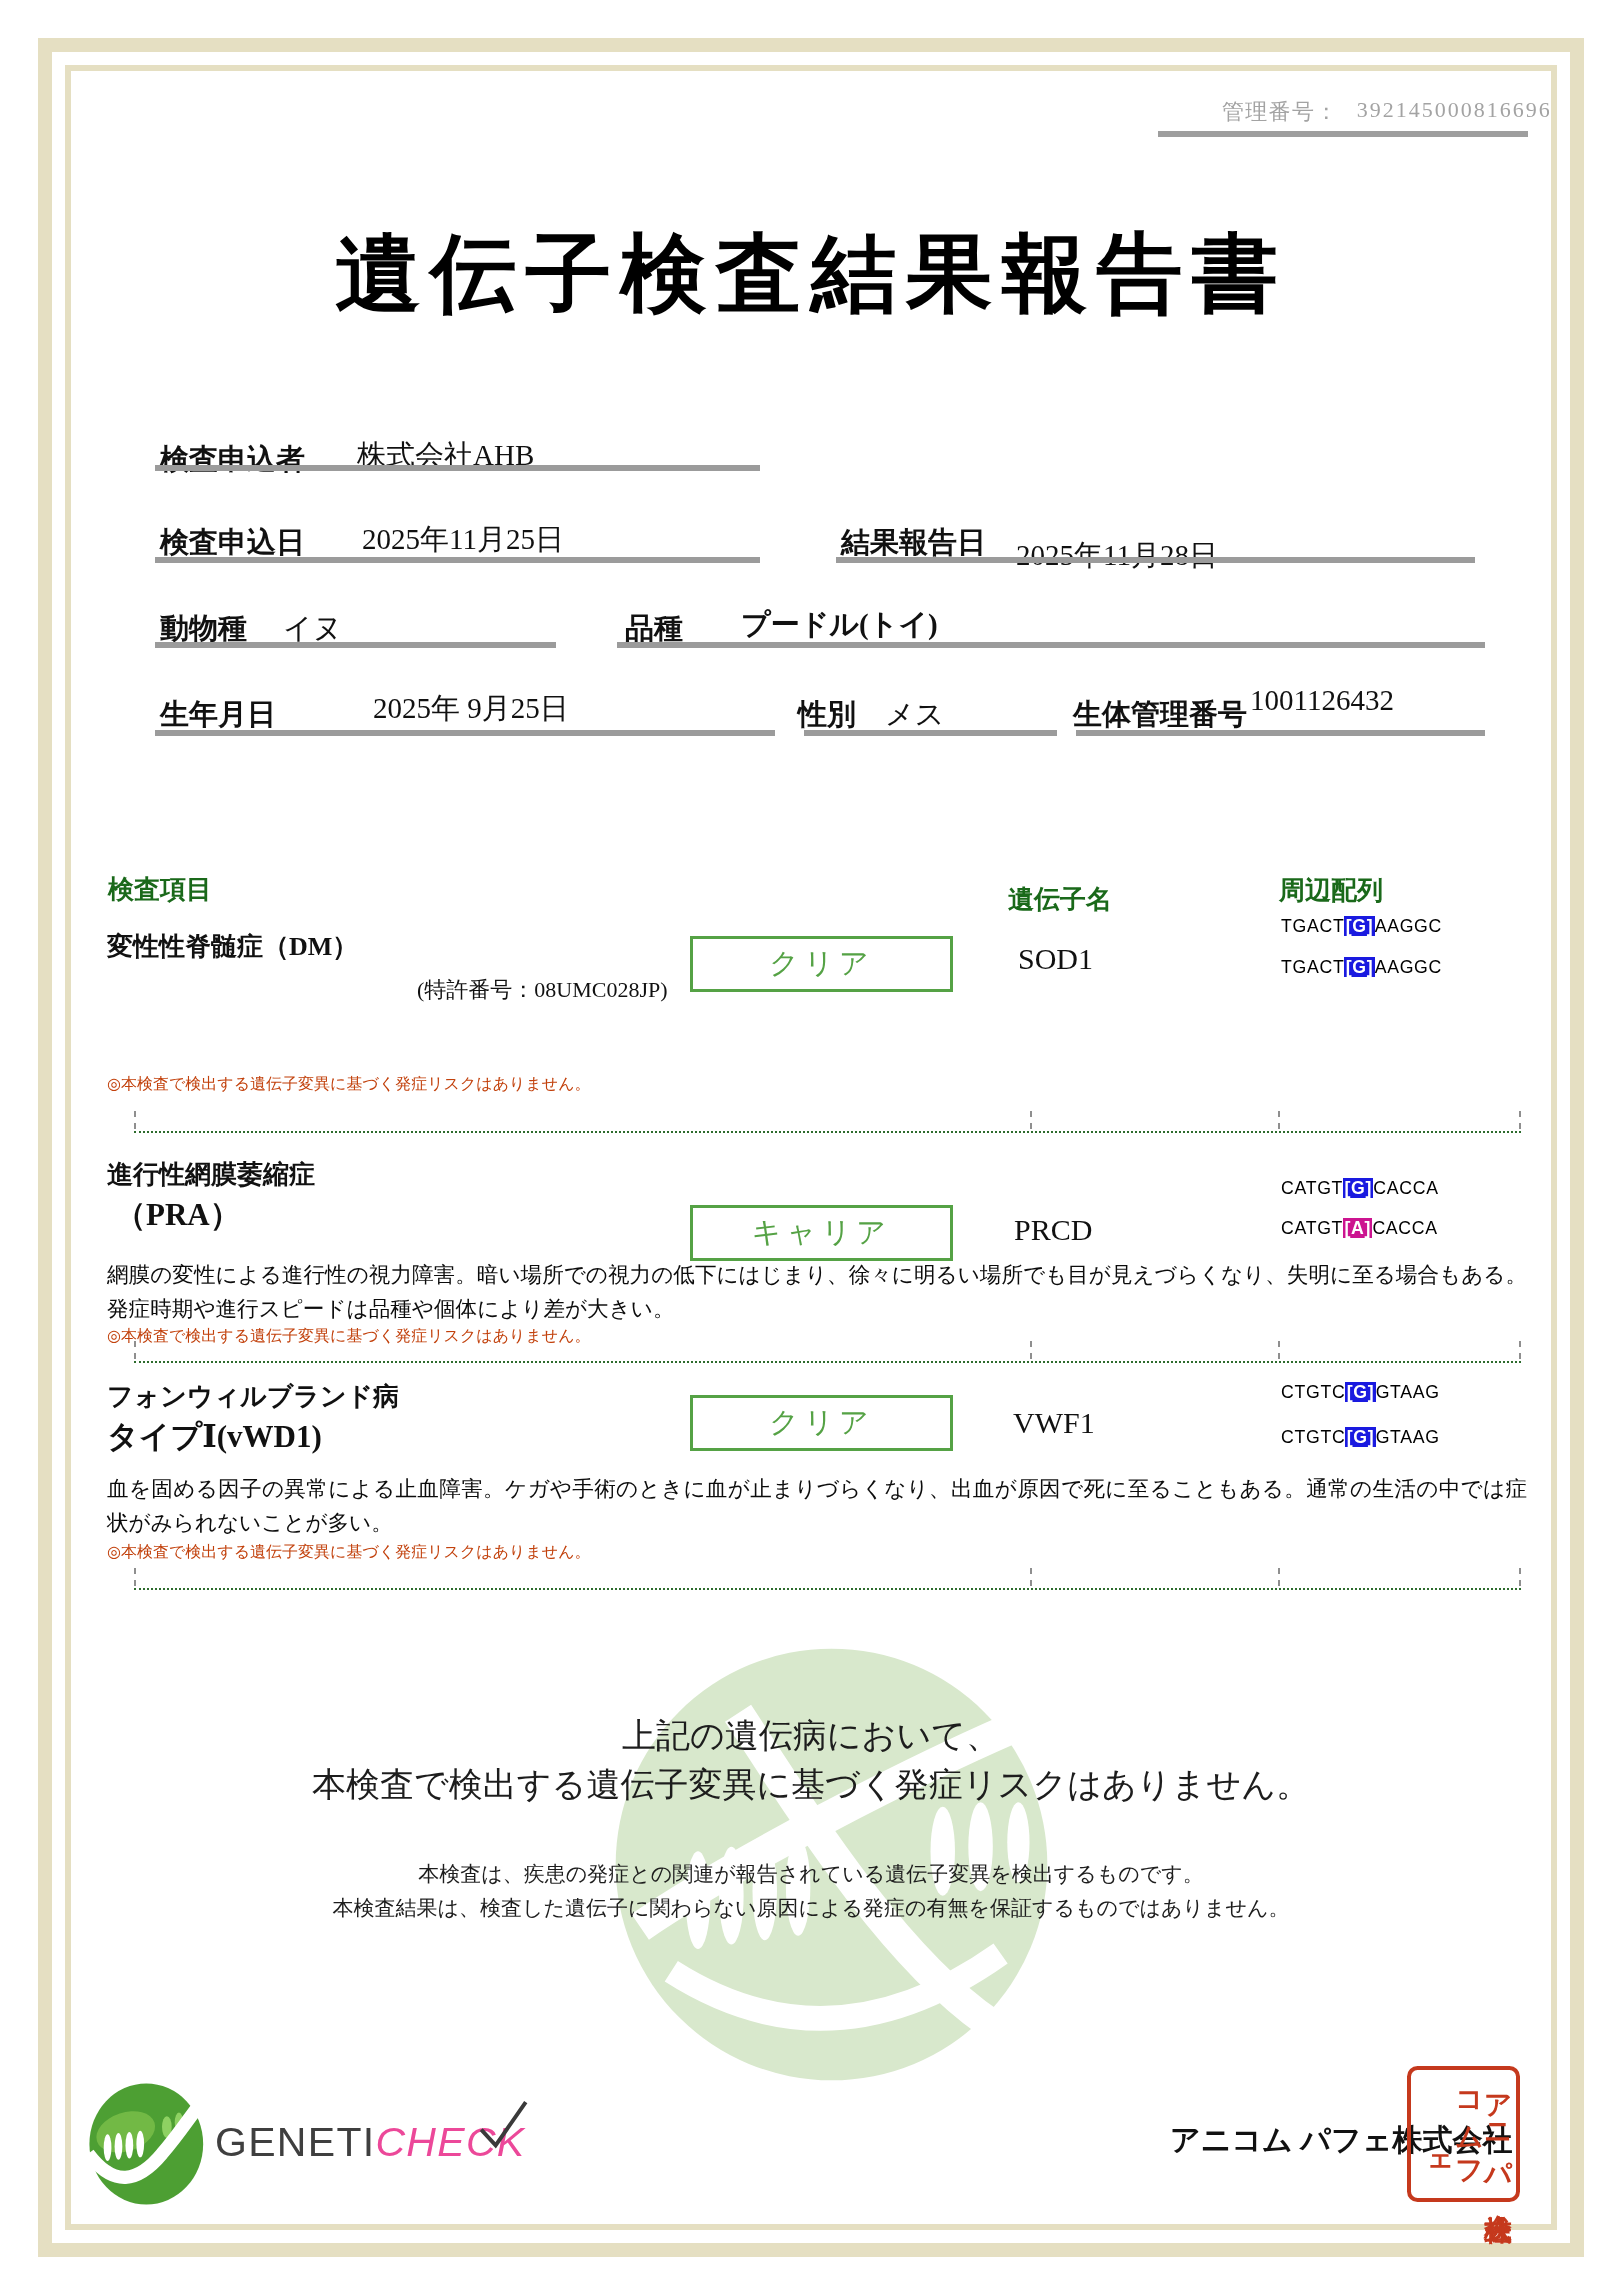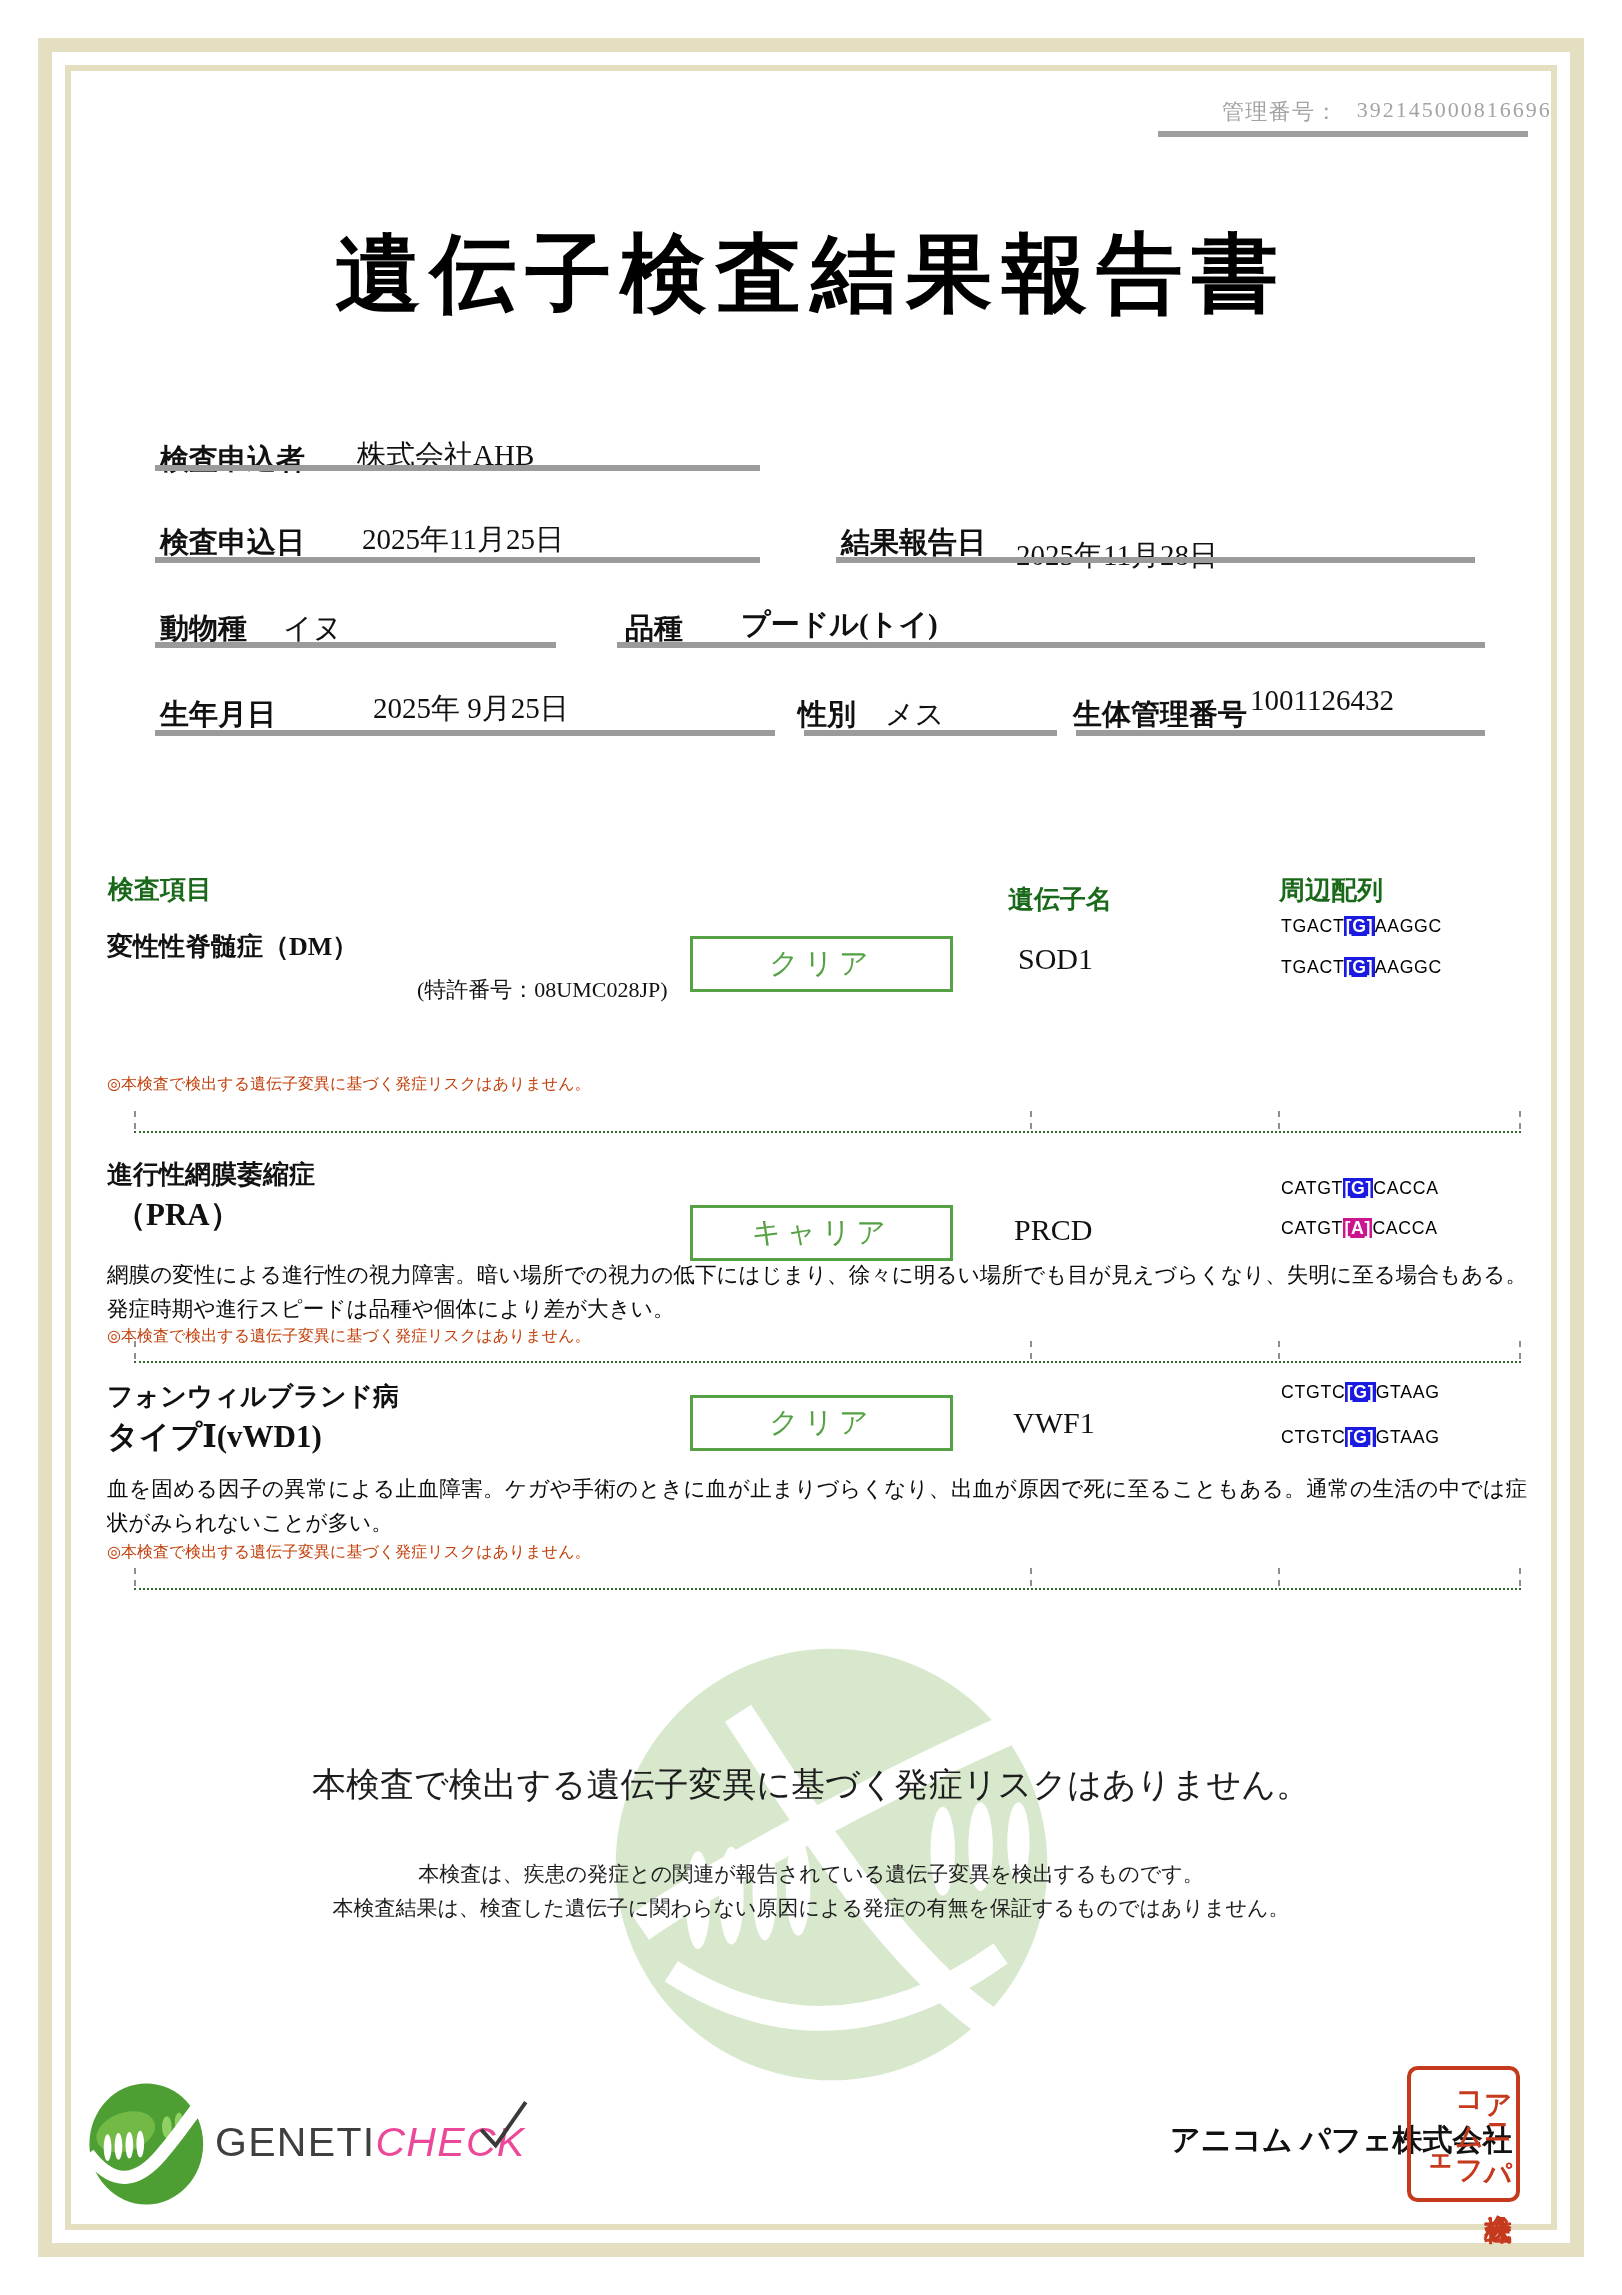--- a/index.html
+++ b/index.html
@@ -159,20 +159,21 @@
   <div class="abs seq" style="left:1281px;top:1427px;"><span>CTGTC</span><span class="hl hl-blue">[G]</span><span>GTAAG</span></div>
   <div class="abs desc" style="left:107px;top:1472px;">血を固める因子の異常による止血障害。ケガや手術のときに血が止まりづらくなり、出血が原因で死に至ることもある。通常の生活の中では症状がみられないことが多い。</div>
   <div class="abs risk" style="left:107px;top:1542px;">◎本検査で検出する遺伝子変異に基づく発症リスクはありません。</div>
   <div class="abs sep" style="top:1568px;">
     <div class="tick" style="left:0;"></div>
     <div class="tick" style="left:896px;"></div>
     <div class="tick" style="left:1144px;"></div>
     <div class="tick" style="right:0;"></div>
   </div>
 
+  <div class="abs sum-big" style="top:1713px;">上記の遺伝病において、</div>
   <div class="abs sum-big" style="top:1762px;">本検査で検出する遺伝子変異に基づく発症リスクはありません。</div>
   <div class="abs sum-note" style="top:1860px;">本検査は、疾患の発症との関連が報告されている遺伝子変異を検出するものです。</div>
   <div class="abs sum-note" style="top:1894px;">本検査結果は、検査した遺伝子に関わらない原因による発症の有無を保証するものではありません。</div>
 
   <svg class="abs" style="left:87px;top:2081px;" width="121" height="126" viewBox="0 0 100 104">
     <ellipse cx="49" cy="52" rx="47" ry="50" fill="#4d9f33"></ellipse>
     <ellipse cx="32" cy="42" rx="25" ry="16" fill="#72b945" transform="rotate(-18 32 42)"></ellipse>
     <ellipse cx="66" cy="38" rx="4" ry="9" fill="#8ed162"></ellipse>
     <ellipse cx="76" cy="34" rx="3.5" ry="8" fill="#8ed162"></ellipse>
     <path d="M1,60 C22,88 42,84 62,60 C76,44 86,28 98,13" stroke="#ffffff" stroke-width="11" fill="none"></path>

